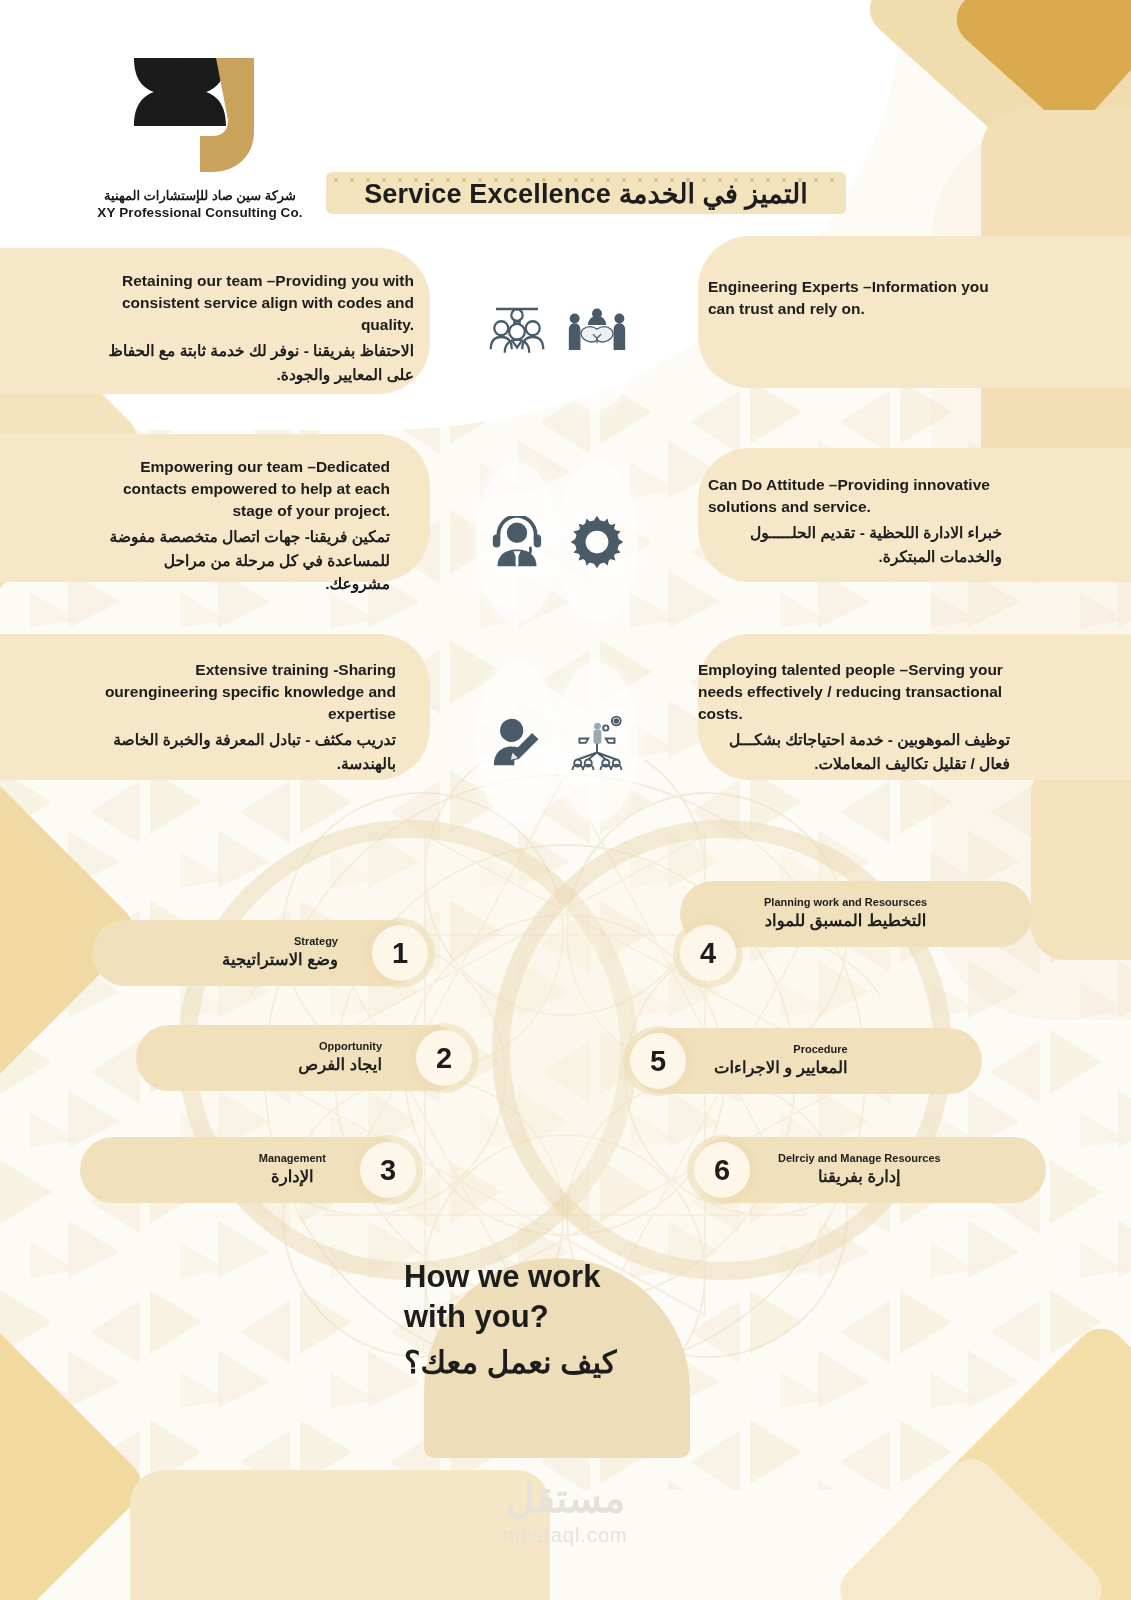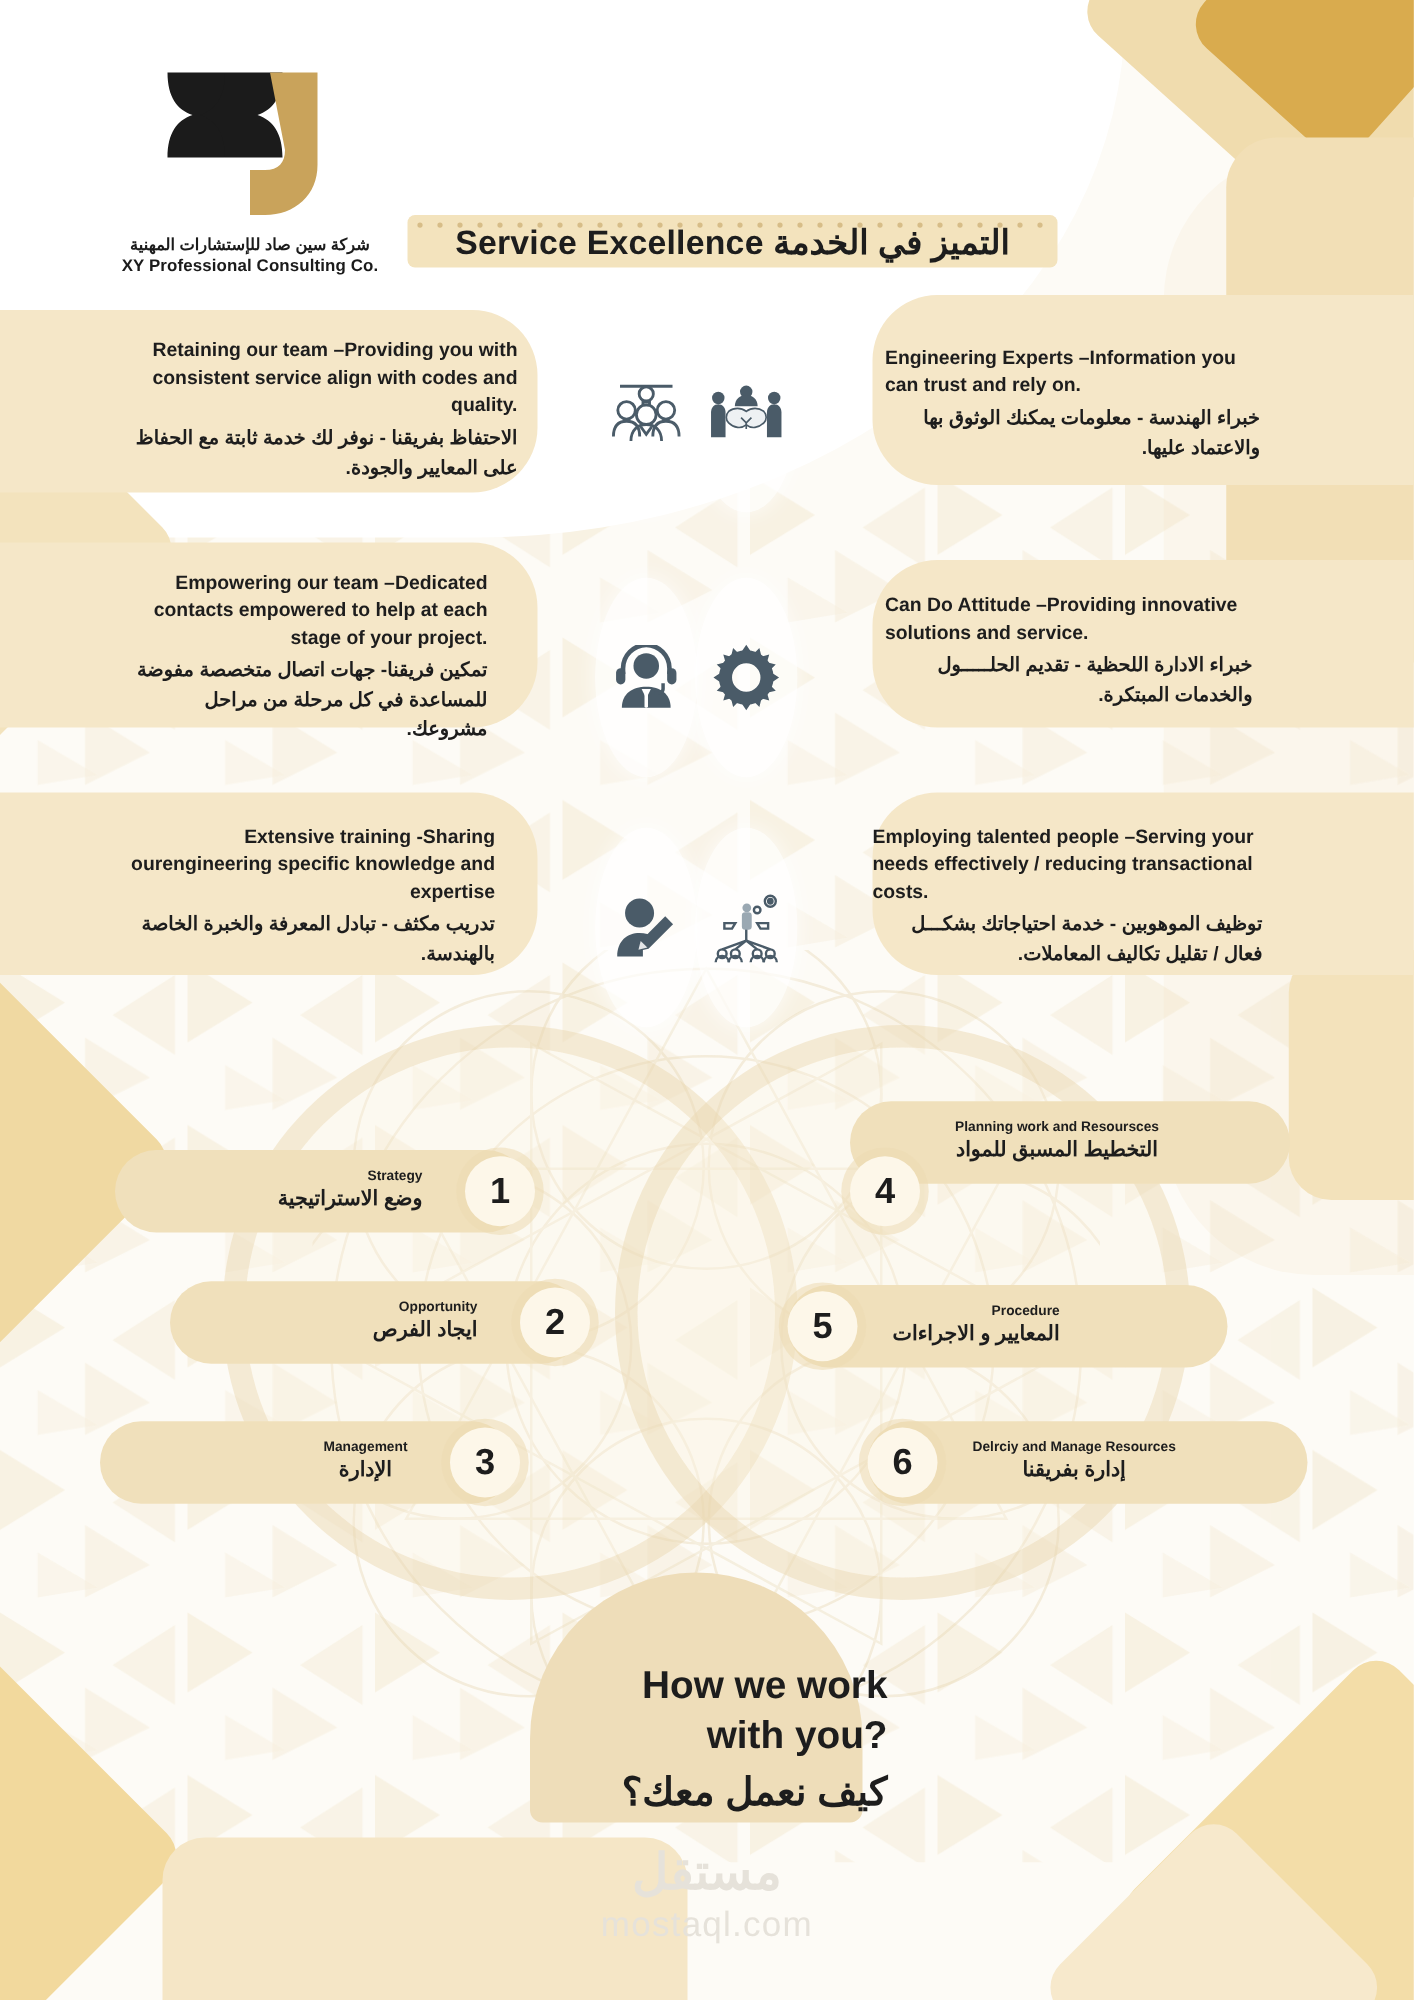--- a/index.html
+++ b/index.html
@@ -124,29 +124,29 @@
     font-size:29px; font-weight:700; color:#1d1d1d;
     box-shadow:0 0 0 7px rgba(236,219,178,.55);
   }
 
   
   .hww-dome{
     position:absolute; left:424px; top:1258px; width:266px; height:200px;
     background:#eeddb9; border-radius:133px 133px 10px 10px; z-index:6;
   }
   .hww{
-    position:absolute; left:404px; top:1328px; width:306px; z-index:9; text-align:right;
+    position:absolute; left:404px; top:1257px; width:306px; z-index:9; text-align:left;
   }
   .hww .en{ font-size:31px; font-weight:700; color:#1d1d1d; line-height:1.3; }
   .hww .ar{ font-size:31px; font-weight:700; color:#1d1d1d; line-height:1.35; direction:rtl; margin-top:4px; }
 
   
   .wm{ position:absolute; left:0; top:1478px; width:1131px; text-align:center; z-index:9; }
   .wm-ar{ font-size:40px; font-weight:700; color:#e6e2da; direction:rtl; line-height:1; }
-  .wm-en{ font-size:28px; font-weight:400; color:#e6e2da; letter-spacing:1px; margin-top:6px; }
+  .wm-en{ font-size:20px; font-weight:400; color:#e6e2da; letter-spacing:1px; margin-top:6px; }
 </style>
 </head>
 <body>
 
 <div id="bg">
 
   <div class="bg-rightband"></div>
   <div class="bg-topleft-blob"></div>
 
   <svg class="tri-wash" viewBox="0 0 1131 1120" preserveAspectRatio="none">
@@ -260,21 +260,20 @@
   <div class="fcard-bg" style="left:-40px; top:634px; width:470px; height:146px; border-radius:0 52px 52px 0;"></div>
   <div class="fcard-bg" style="left:698px; top:634px; width:470px; height:146px; border-radius:52px 0 0 52px;"></div>
 
   <div class="fcard left-card" style="left:84px; top:256px; width:348px;">
     <div class="en">Retaining our team –Providing you with consistent service align with codes and quality.</div>
     <div class="ar">الاحتفاظ بفريقنا - نوفر لك خدمة ثابتة مع الحفاظ على المعايير والجودة.</div>
   </div>
 
   <div class="fcard right-card" style="left:690px; top:262px; width:336px;">
     <div class="en">Engineering  Experts –Information you can trust and rely on.</div>
-    <div class="ar" style="text-align:right;">خبراء الهندسة - معلومات يمكنك الوثوق بها والاعتماد عليها.</div>
   </div>
 
   <div class="fcard left-card" style="left:78px; top:442px; width:330px;">
     <div class="en">Empowering our team –Dedicated contacts empowered to help at each stage of your project.</div>
     <div class="ar">تمكين فريقنا- جهات اتصال متخصصة مفوضة للمساعدة في كل مرحلة من مراحل مشروعك.</div>
   </div>
 
   <div class="fcard right-card" style="left:690px; top:460px; width:330px;">
     <div class="en">Can Do Attitude –Providing innovative solutions and service.</div>
     <div class="ar" style="text-align:right;">خبراء الادارة اللحظية - تقديم الحلـــــول والخدمات المبتكرة.</div>

